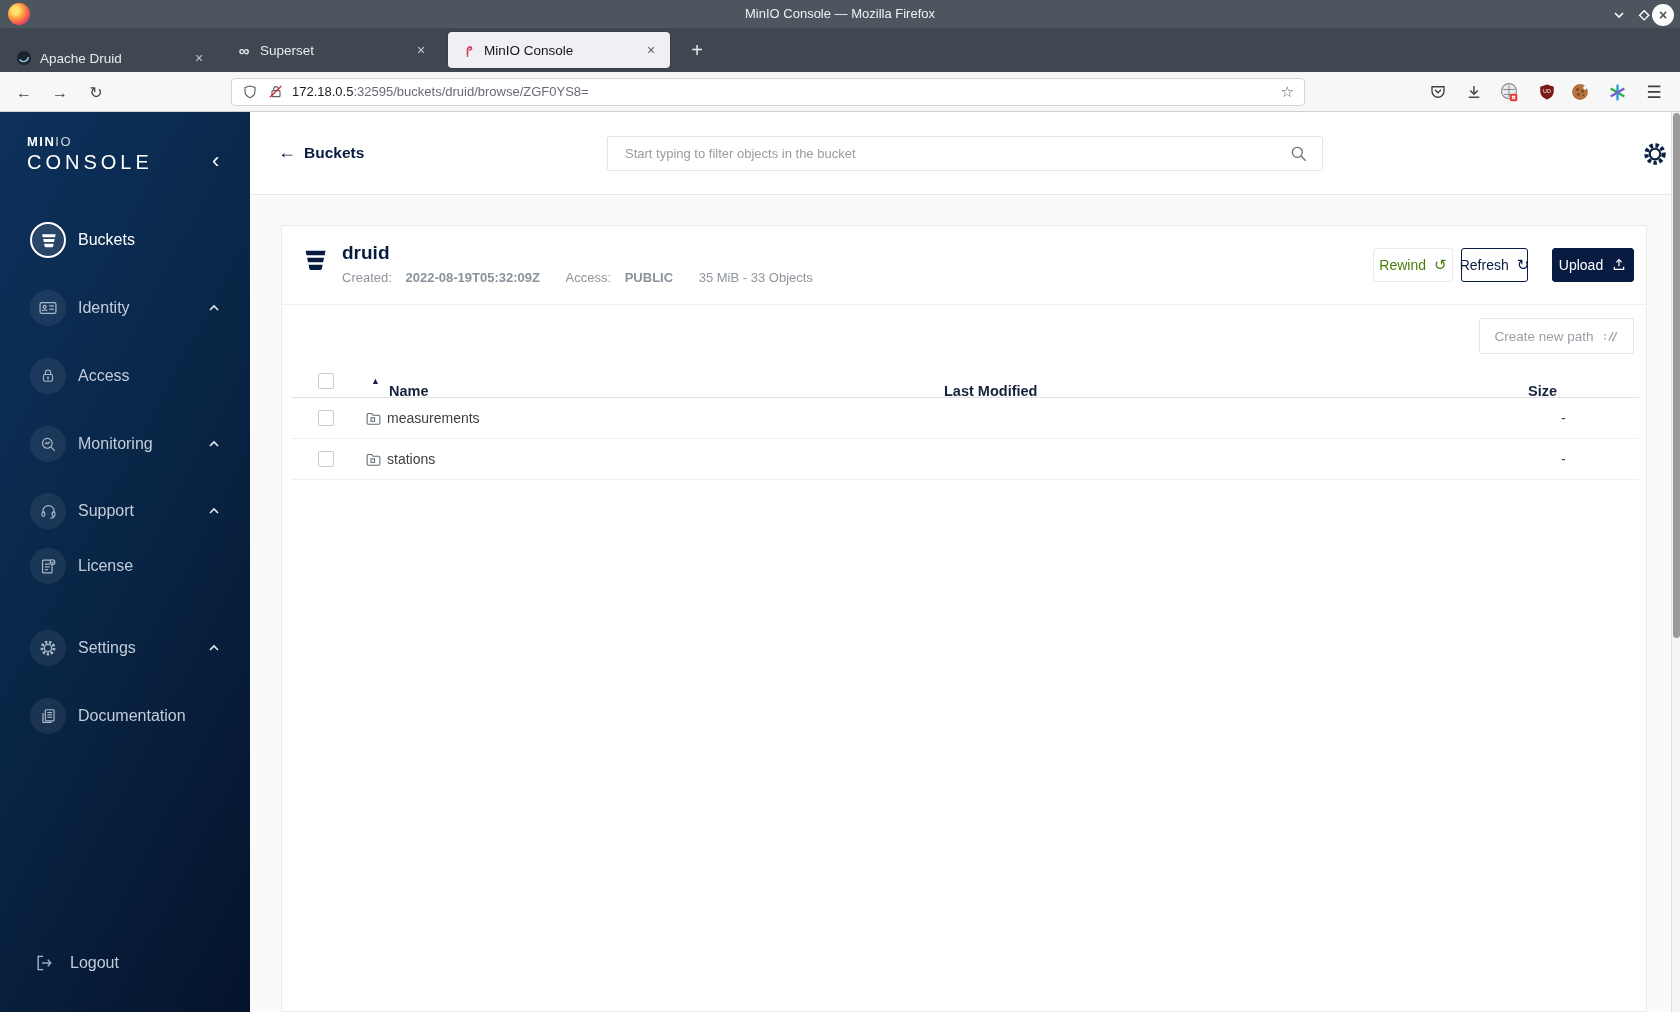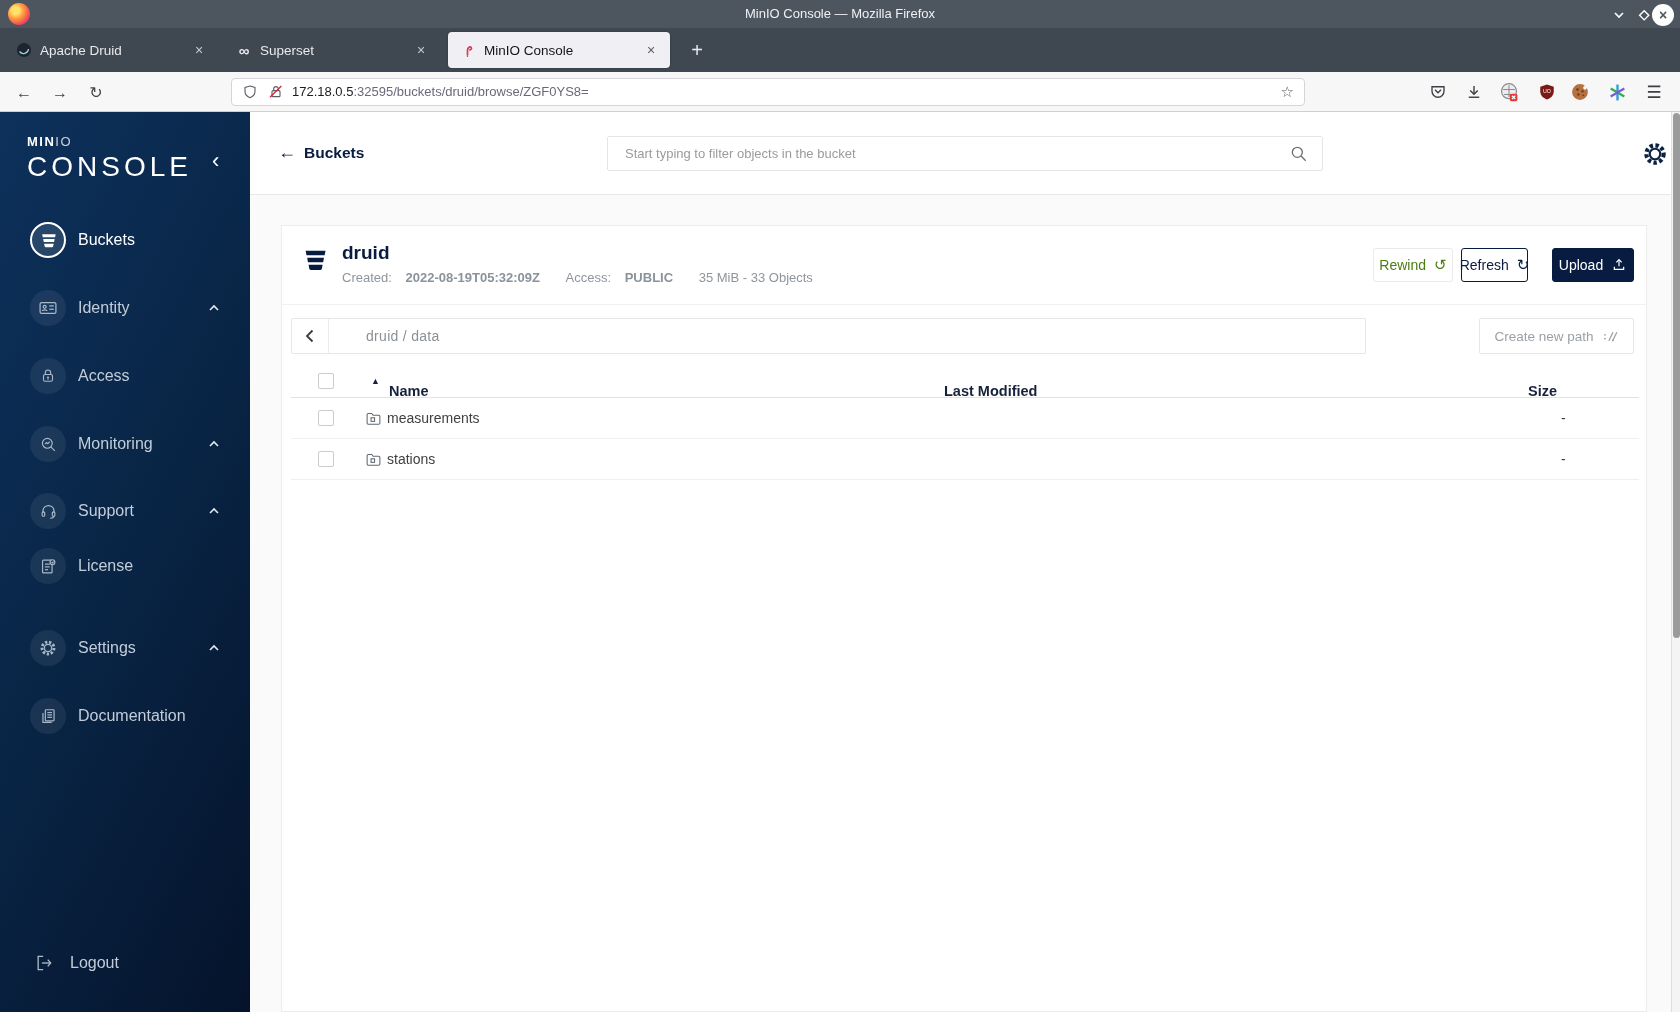--- a/index.html
+++ b/index.html
@@ -33,21 +33,21 @@
   .star { position:absolute; right:10px; top:0; height:26px; line-height:26px; font-size:15px; color:#5b5b66; }
   .tb-icon { position:absolute; top:8px; width:24px; height:24px; display:flex; align-items:center; justify-content:center; font-size:15px; color:#3e3e46; }
 
   
   .sidebar { position:absolute; left:0; top:112px; width:250px; height:900px;
              background:linear-gradient(118deg, #0d315c 0%, #092647 45%, #05132b 100%); }
   .brand { position:absolute; left:27px; top:22px; color:#fff; }
   .brand .l1 { font-size:13px; letter-spacing:1.5px; }
   .brand .l1 b { font-weight:700; }
   .brand .l1 .io { opacity:.78; }
-  .brand .l2 { font-size:28px; letter-spacing:4px; font-weight:400; margin-top:2px; color:#fff; }
+  .brand .l2 { font-size:20px; letter-spacing:4px; font-weight:400; margin-top:2px; color:#fff; }
   .collapse { position:absolute; left:212px; top:40px; color:#fff; font-size:22px; line-height:18px; }
   .nav-item { position:absolute; left:30px; width:206px; height:36px; display:flex; align-items:center; color:#c3cdd9; font-size:16px; }
   .nav-circle { width:36px; height:36px; border-radius:50%; background:rgba(255,255,255,.07); display:flex; align-items:center; justify-content:center; color:#a9b8c9; flex:0 0 36px; }
   .nav-item.active { color:#ffffff; }
   .nav-item.active .nav-circle { border:2px solid #fff; background:rgba(255,255,255,.12); color:#fff; }
   .nav-label { margin-left:12px; }
   .nav-chev { position:absolute; right:14px; top:10px; width:16px; height:16px; display:flex; align-items:center; justify-content:center; color:#e6ebf1; }
   .logout-item { position:absolute; left:34px; top:833px; width:200px; height:36px; display:flex; align-items:center; color:#c3cdd9; font-size:16px; }
   .logout-item .nav-label { margin-left:16px; }
 
@@ -121,21 +121,21 @@
       <svg width="14" height="14" viewBox="0 0 14 14">
           <rect x="4" y="4" width="6.5" height="6.5" fill="none" stroke="#fff" stroke-width="1.4" transform="rotate(45 7.2 7.2)"></rect>
         </svg>
     </div>
     <div class="winctl wc-close" style="left:1652px;">
       <span>×</span>
     </div>
   </div>
 
   <div class="tabbar">
-    <div class="tab" style="left:4px; width:214px;">
+    <div class="tab" style="left:4px; width:214px;margin-top:8px;">
       <span class="fav">
         <svg width="16" height="16" viewBox="0 0 16 16">
             <circle cx="8" cy="8" r="7" fill="#1d242e"></circle>
             <path d="M3.5 9.5 a5 5 0 0 0 9 -2.5" fill="none" stroke="#8fd0ea" stroke-width="1.3"></path>
           </svg>
       </span>
       <span>Apache Druid</span>
       <span class="tclose">×</span>
     </div>
     <div class="tab" style="left:224px; width:216px;">
@@ -413,28 +413,20 @@
         <span>Upload</span>
         <svg width="16" height="16" viewBox="0 0 24 24" fill="none" stroke="#fff" stroke-width="1.8">
             <line x1="12" y1="14" x2="12" y2="4.5"></line>
             <polyline points="8,8 12,4 16,8"></polyline>
             <path d="M5 14.5 v4 h14 v-4"></path>
           </svg>
       </div>
 
       <div class="hdr-divider"></div>
 
-      <div class="crumbbar">
-        <div class="crumb-back">
-          <svg width="14" height="16" viewBox="0 0 14 16">
-              <polyline points="9.5,2.5 4,8 9.5,13.5" fill="none" stroke="#3a3a3a" stroke-width="1.8"></polyline>
-            </svg>
-        </div>
-        <div class="crumb-path">druid / data</div>
-      </div>
       <div class="createpath">
         <span>Create new path</span>
         <svg width="17" height="17" viewBox="0 0 20 20" fill="none" stroke="#9aa0a6" stroke-width="1.5">
             <circle cx="3.5" cy="8" r="1" fill="#9aa0a6" stroke="none"></circle>
             <circle cx="3.5" cy="12.5" r="1" fill="#9aa0a6" stroke="none"></circle>
             <line x1="8" y1="15" x2="13" y2="5"></line>
             <line x1="12.5" y1="15" x2="17.5" y2="5"></line>
             <circle cx="12.7" cy="14.6" r="1.1" fill="#9aa0a6" stroke="none"></circle>
           </svg>
       </div>

